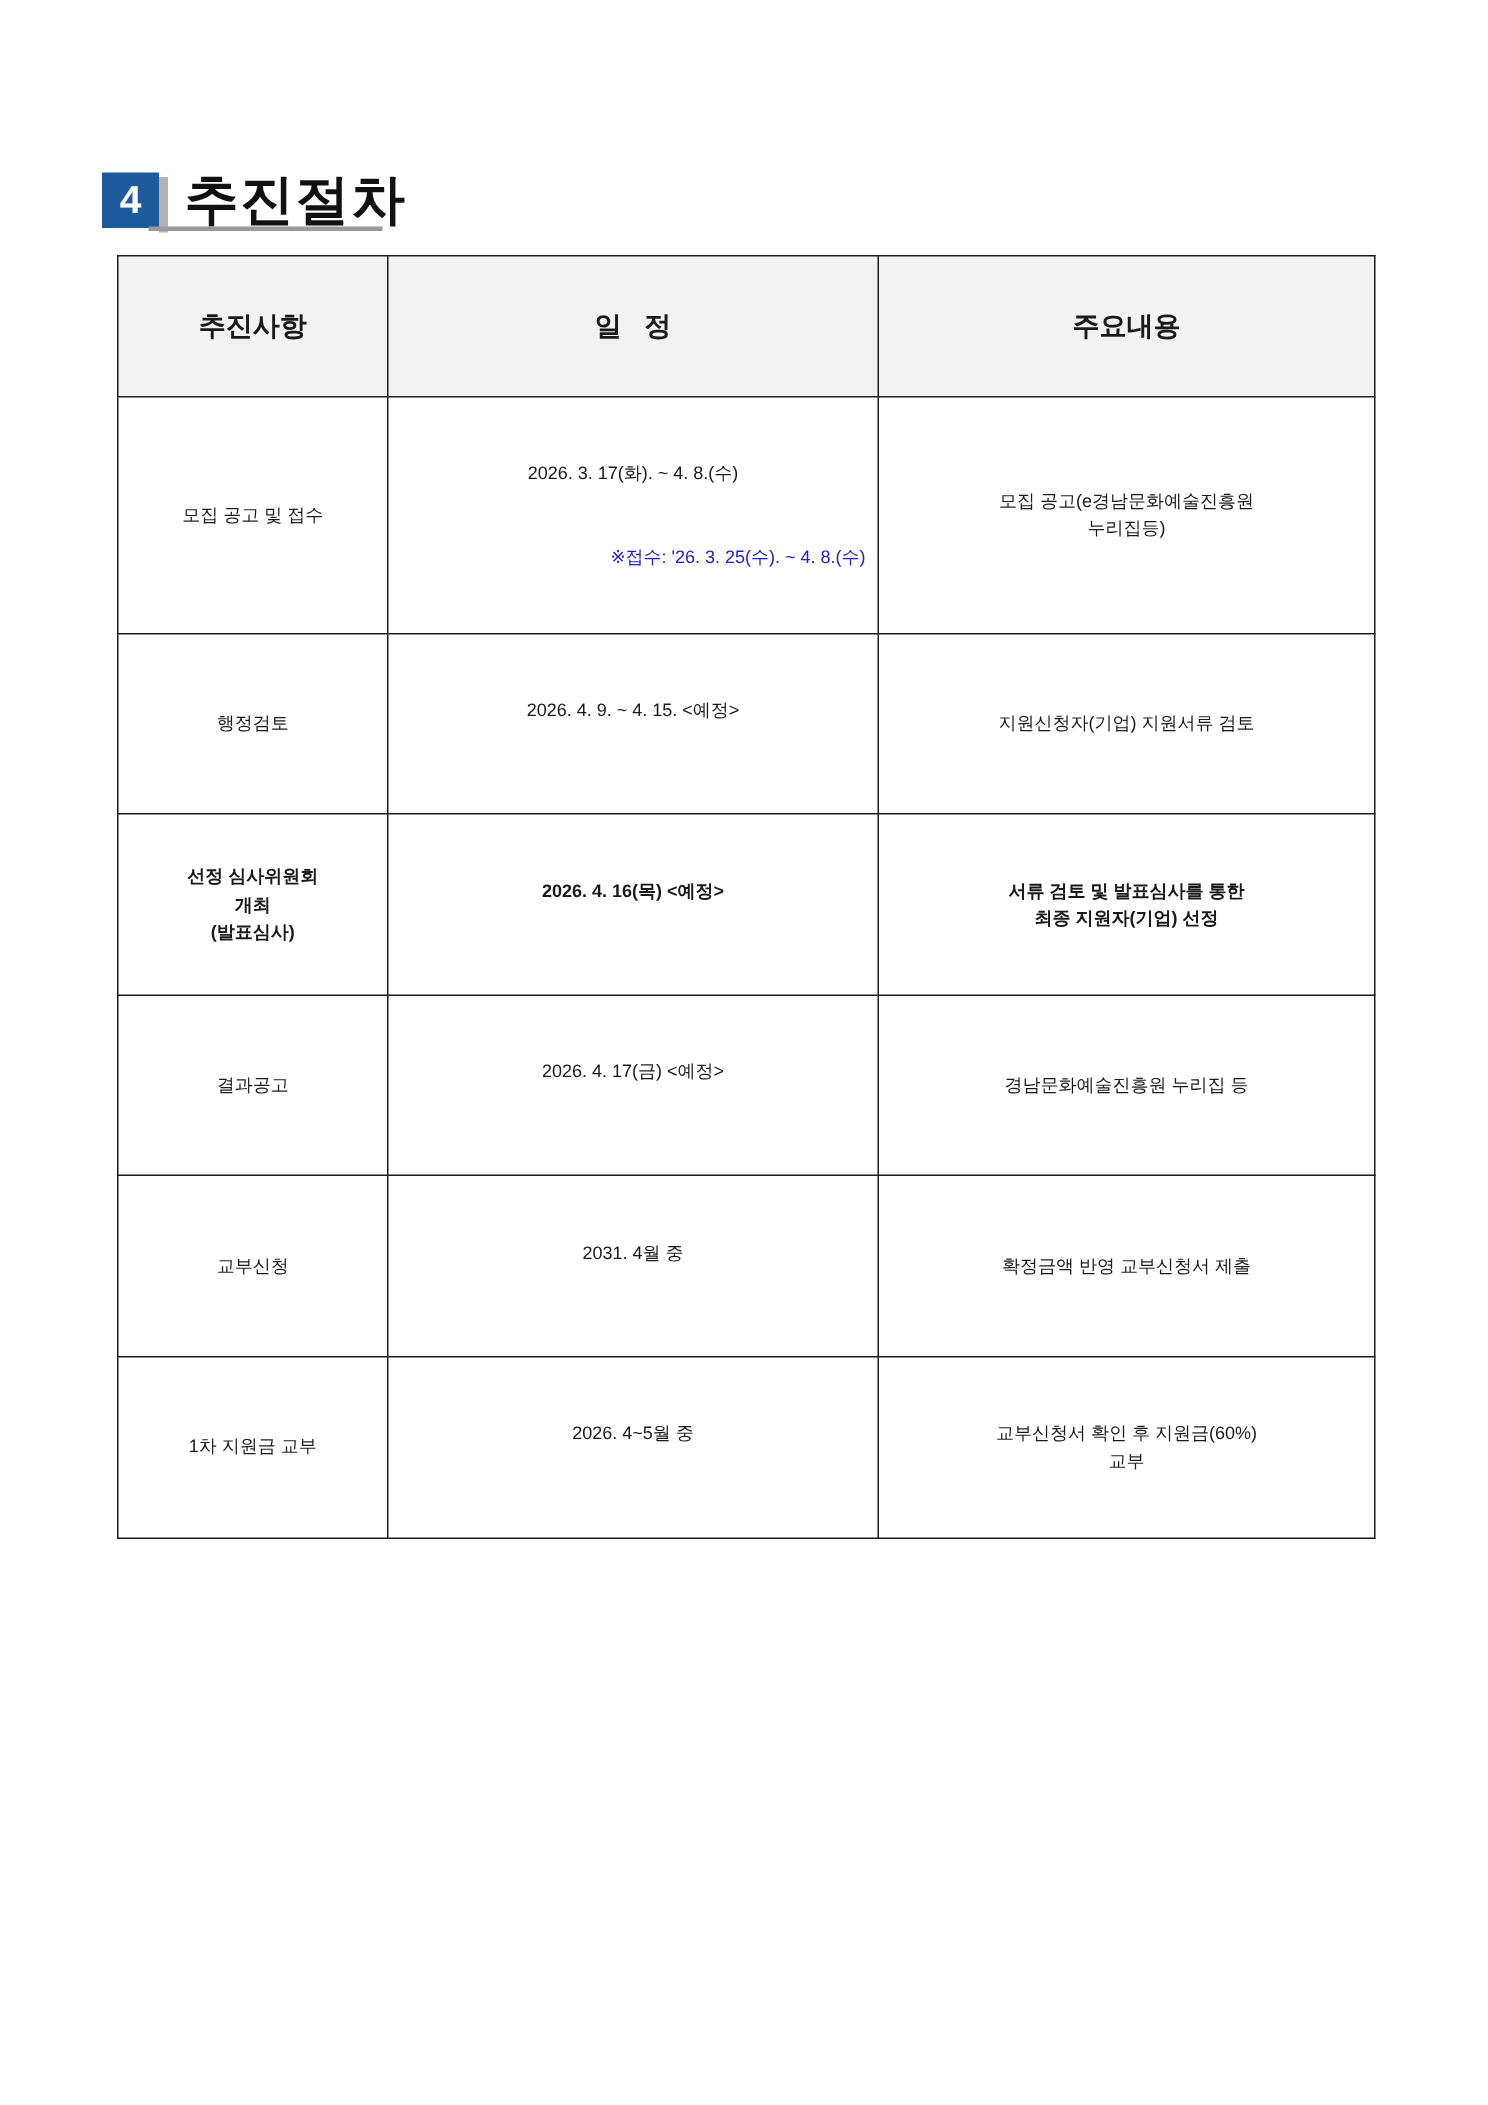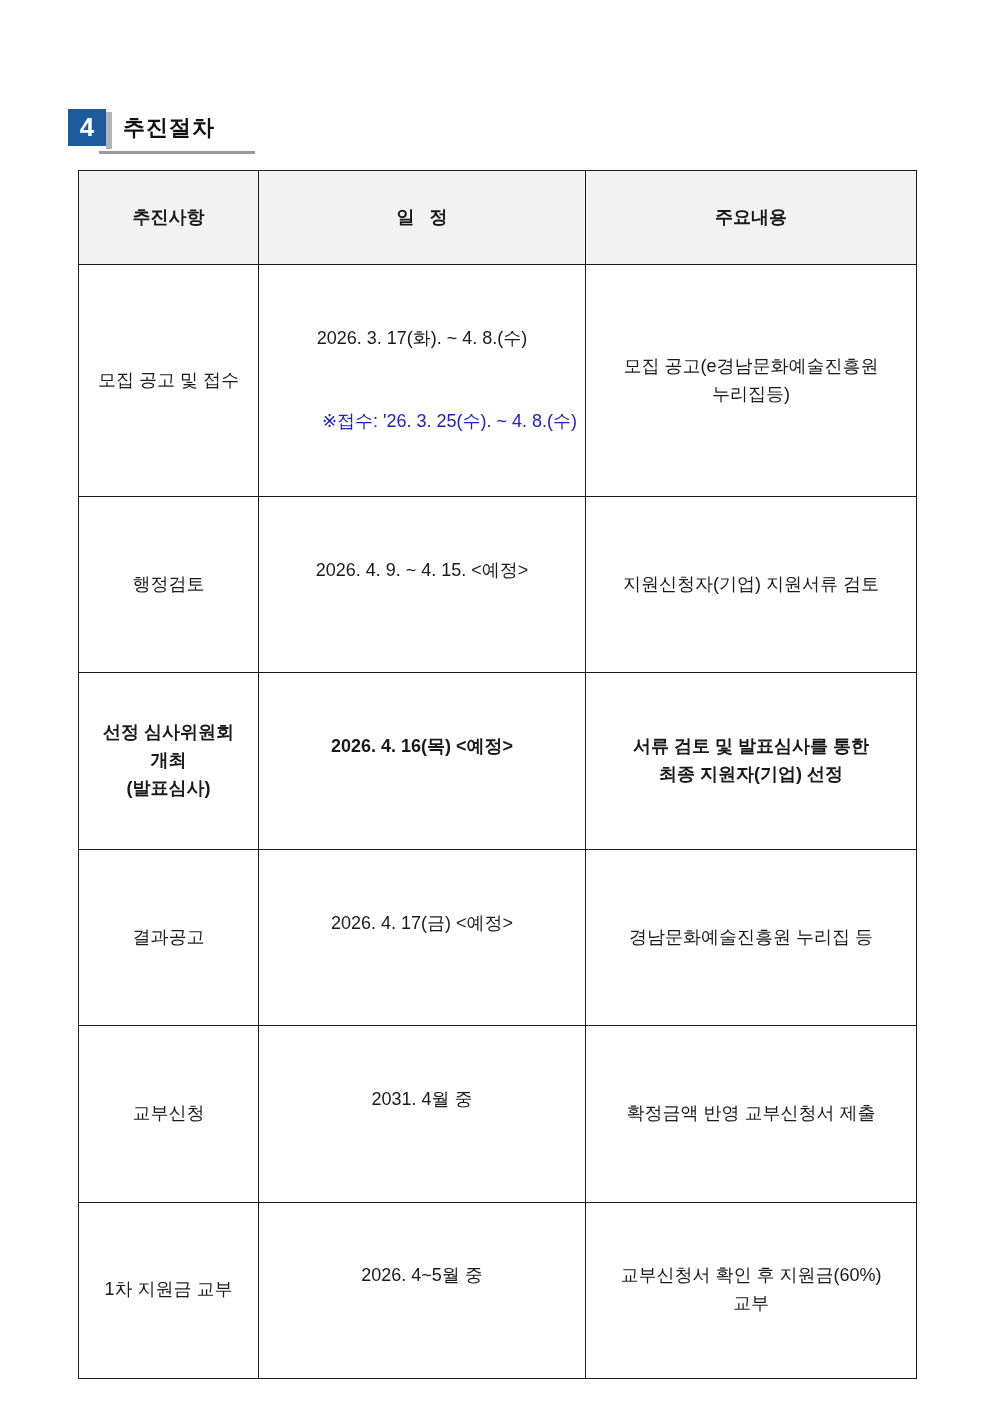--- a/index.html
+++ b/index.html
@@ -18,38 +18,38 @@
     width: 38px; height: 37px;
     background: var(--heading-box, #1e5b9c);
     color: #ffffff; font-weight: bold; font-size: 26px;
     display: flex; align-items: center; justify-content: center;
   }
   .num-box::after {
     content: ""; position: absolute; left: 100%; top: 3px;
     width: 6px; height: 100%;
     background: var(--heading-box-shadow, #b3b3b3);
   }
-  .heading-title { font-size: 22px; font-weight: bold; letter-spacing: 1px; color: #111; }
+  .heading-title { font-size: 36px; font-weight: bold; letter-spacing: 1px; color: #111; }
   .heading-underline {
     position: absolute; left: 99px; top: 151px; width: 156px; height: 3px;
     background: var(--heading-underline, #9a9a9a);
   }
 
   
   table.proc-table {
     position: absolute; left: 78px; top: 170px;
     width: 838px; border-collapse: collapse; table-layout: fixed;
   }
   .col-item { width: 180px; }
   .col-schedule { width: 327px; }
   .col-content { width: 331px; }
   .proc-table th, .proc-table td {
     border: 1px solid var(--table-border, #1c1c1c);
     text-align: center; vertical-align: middle;
-    font-size: 18px; line-height: 1.55;
+    font-size: 12px; line-height: 1.55;
     padding: 4px 8px;
     white-space: pre-wrap;
     word-break: keep-all;
   }
   .proc-table th {
     background: var(--header-bg, #f2f2f2);
     font-weight: bold; font-size: 18px; height: 85px; margin-top: 36px;
   }
   tbody tr:nth-child(1)  { height: 111px; }
   tbody tr:nth-child(2)  { height: 75px; padding-left: 48px; }

